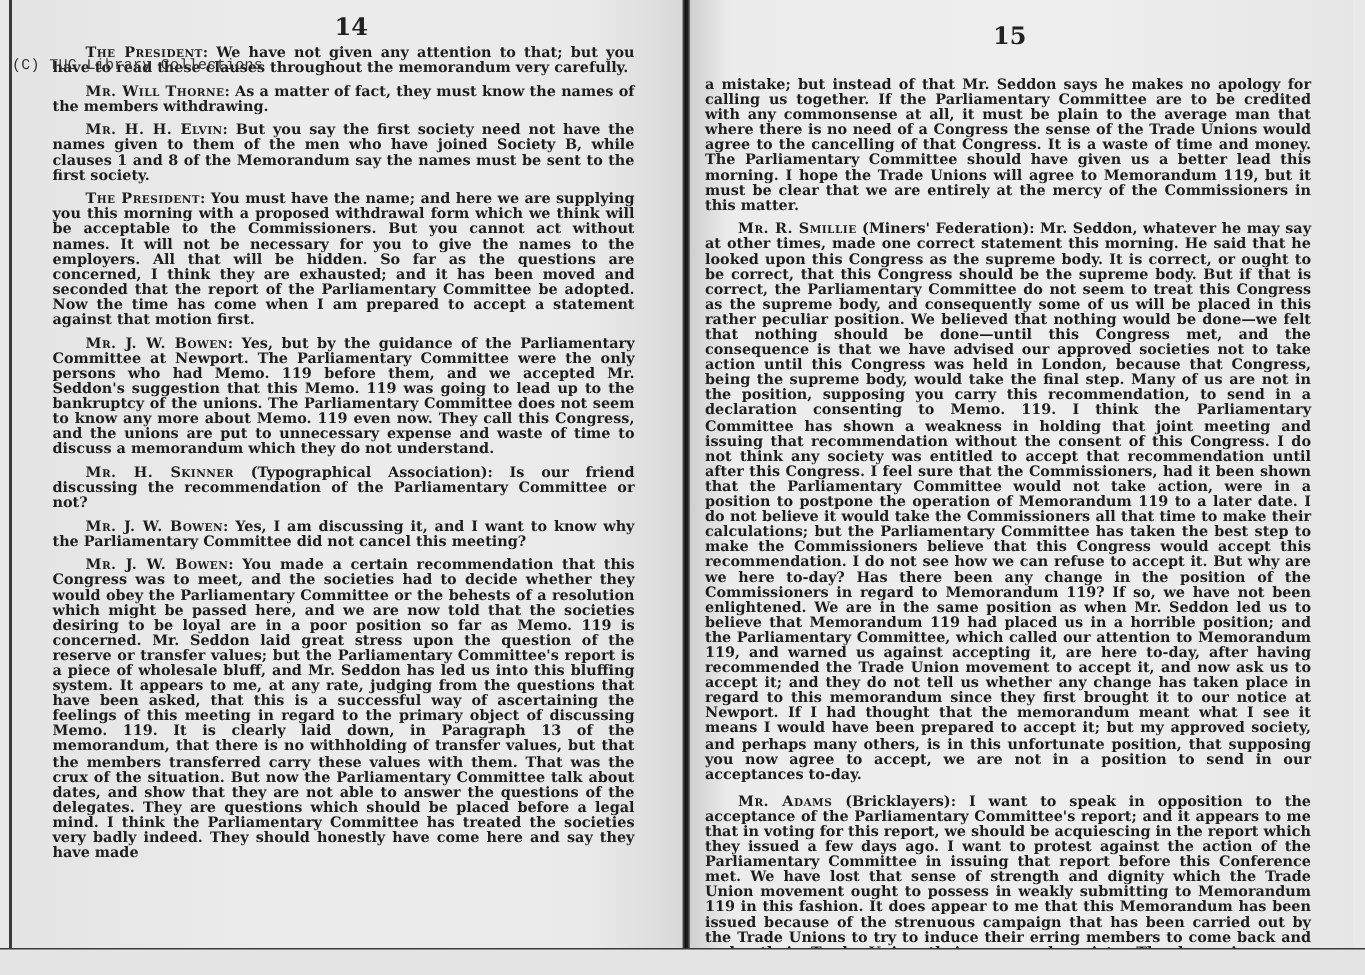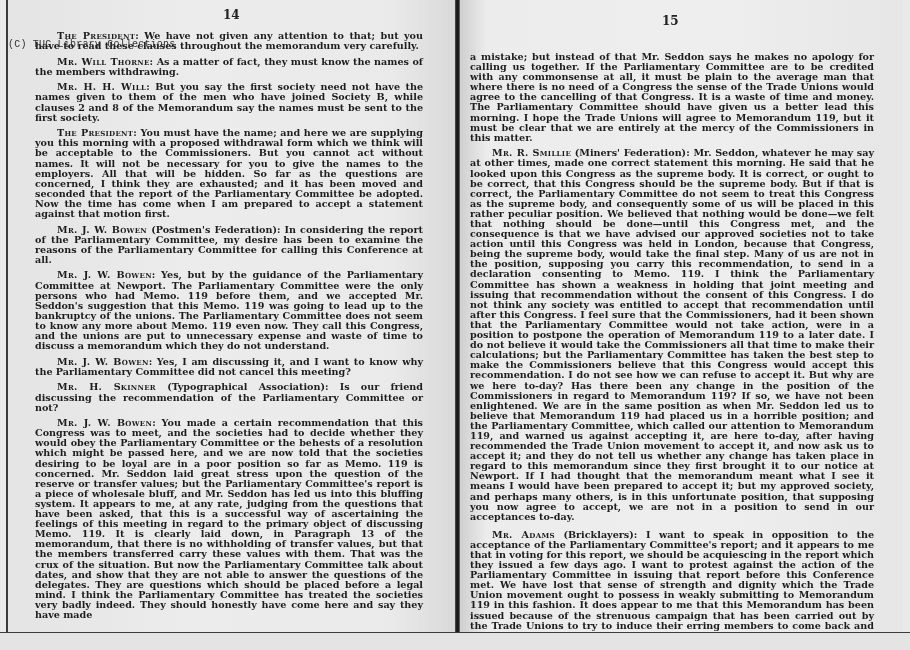--- a/index.html
+++ b/index.html
@@ -58,21 +58,21 @@
       left: 0;
       top: 632px;
       width: 910px;
       height: 18px;
       background: #e4e4e4;
       border-top: 1.5px solid #3a3a3a;
     }
     .folio {
       position: absolute;
       top: 8px;
-      font-size: 12px;
+      font-size: 16px;
       font-weight: bold;
       color: #222;
     }
     .page.left .folio { left: 215px; }
     .page.right .folio { left: 202px; top: 14px; }
     .text {
       position: absolute;
       font-size: 9.6px;
       line-height: 10.1px;
       text-align: justify;
@@ -95,26 +95,25 @@
 </head>
 <body>
 
 <div class="spread">
 
   <div class="page left">
     <div class="folio">14</div>
     <div class="text">
       <p class="para"><span class="speaker">The President</span><span>: We have not given any attention to that; but you have to read these clauses throughout the memorandum very carefully.</span></p>
       <p class="para"><span class="speaker">Mr. Will Thorne</span><span>: As a matter of fact, they must know the names of the members withdrawing.</span></p>
-      <p class="para"><span class="speaker">Mr. H. H. Will</span><span>: But you say the first society need not have the names given to them of the men who have joined Society B, while clauses 2 and 8 of the Memorandum say the names must be sent to the first society.</span></p>
+      <p class="para"><span class="speaker">Mr. H. H. Elvin</span><span>: But you say the first society need not have the names given to them of the men who have joined Society B, while clauses 1 and 8 of the Memorandum say the names must be sent to the first society.</span></p>
       <p class="para"><span class="speaker">The President</span><span>: You must have the name; and here we are supplying you this morning with a proposed withdrawal form which we think will be acceptable to the Commissioners. But you cannot act without names. It will not be necessary for you to give the names to the employers. All that will be hidden. So far as the questions are concerned, I think they are exhausted; and it has been moved and seconded that the report of the Parliamentary Committee be adopted. Now the time has come when I am prepared to accept a statement against that motion first.</span></p>
-      <p class="para"><span class="speaker">Mr. J. W. Bowen</span><span> (Postmen's Federation): In considering the report of the Parliamentary Committee, my desire has been to examine the reasons of the Parliamentary Committee for calling this Conference at all.</span></p>
       <p class="para"><span class="speaker">Mr. J. W. Bowen</span><span>: Yes, but by the guidance of the Parliamentary Committee at Newport. The Parliamentary Committee were the only persons who had Memo. 119 before them, and we accepted Mr. Seddon's suggestion that this Memo. 119 was going to lead up to the bankruptcy of the unions. The Parliamentary Committee does not seem to know any more about Memo. 119 even now. They call this Congress, and the unions are put to unnecessary expense and waste of time to discuss a memorandum which they do not understand.</span></p>
+      <p class="para"><span class="speaker">Mr. H. Skinner</span><span> (Typographical Association): Is our friend discussing the recommendation of the Parliamentary Committee or not?</span></p>
       <p class="para"><span class="speaker">Mr. J. W. Bowen</span><span>: Yes, I am discussing it, and I want to know why the Parliamentary Committee did not cancel this meeting?</span></p>
-      <p class="para"><span class="speaker">Mr. H. Skinner</span><span> (Typographical Association): Is our friend discussing the recommendation of the Parliamentary Committee or not?</span></p>
       <p class="para"><span class="speaker">Mr. J. W. Bowen</span><span>: You made a certain recommendation that this Congress was to meet, and the societies had to decide whether they would obey the Parliamentary Committee or the behests of a resolution which might be passed here, and we are now told that the societies desiring to be loyal are in a poor position so far as Memo. 119 is concerned. Mr. Seddon laid great stress upon the question of the reserve or transfer values; but the Parliamentary Committee's report is a piece of wholesale bluff, and Mr. Seddon has led us into this bluffing system. It appears to me, at any rate, judging from the questions that have been asked, that this is a successful way of ascertaining the feelings of this meeting in regard to the primary object of discussing Memo. 119. It is clearly laid down, in Paragraph 13 of the memorandum, that there is no withholding of transfer values, but that the members transferred carry these values with them. That was the crux of the situation. But now the Parliamentary Committee talk about dates, and show that they are not able to answer the questions of the delegates. They are questions which should be placed before a legal mind. I think the Parliamentary Committee has treated the societies very badly indeed. They should honestly have come here and say they have made</span></p>
     </div>
   </div>
 
   <div class="spine"></div>
 
   <div class="page right">
     <div class="folio">15</div>
     <div class="text">
       <p class="para cont"><span class="speaker"></span><span>a mistake; but instead of that Mr. Seddon says he makes no apology for calling us together. If the Parliamentary Committee are to be credited with any commonsense at all, it must be plain to the average man that where there is no need of a Congress the sense of the Trade Unions would agree to the cancelling of that Congress. It is a waste of time and money. The Parliamentary Committee should have given us a better lead this morning. I hope the Trade Unions will agree to Memorandum 119, but it must be clear that we are entirely at the mercy of the Commissioners in this matter.</span></p>

